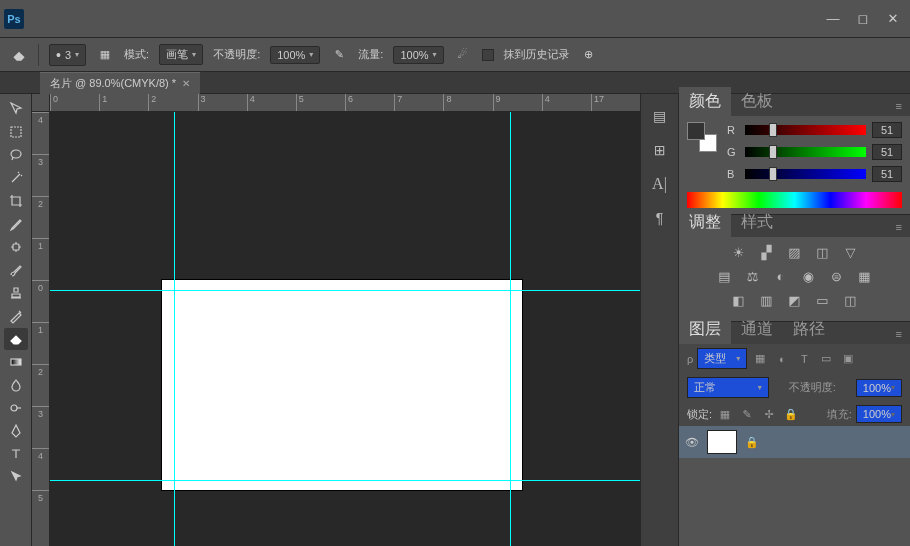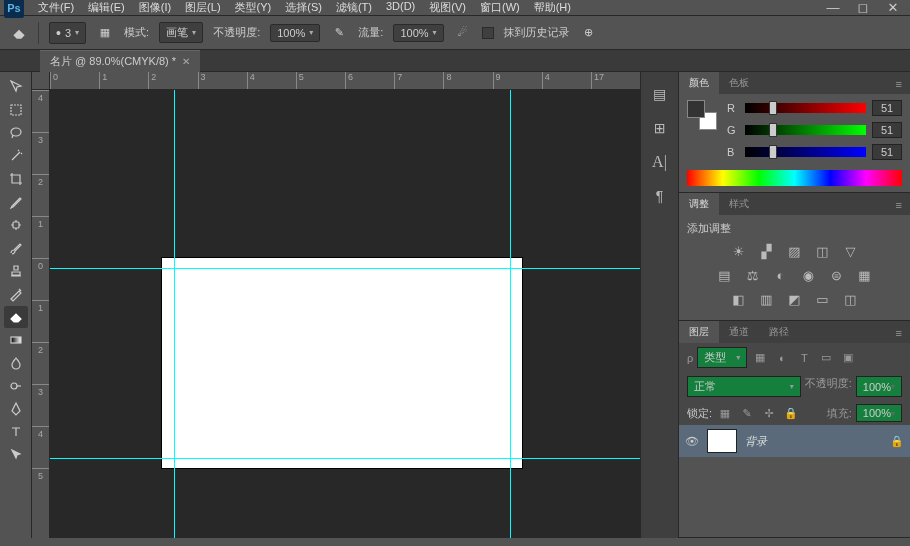--- a/index.html
+++ b/index.html
@@ -1,17 +1,17 @@
 <!DOCTYPE html>
 <html><head>
 <meta charset="utf-8">
 <style>
 *{margin:0;padding:0;box-sizing:border-box;font-family:"Microsoft YaHei",sans-serif;font-size:11px;color:#ccc;user-select:none}
 body{background:#535353;width:910px;height:546px;overflow:hidden;position:relative}
-.titlebar{height:16px;background:#535353;display:flex;align-items:center;padding:0 4px;border-bottom:1px solid #282828}
+.titlebar{height:38px;background:#535353;display:flex;align-items:center;padding:0 4px;border-bottom:1px solid #282828}
 .ps-logo{width:20px;height:20px;background:#0a2d4d;color:#5fb3e8;font-weight:bold;font-size:11px;display:flex;align-items:center;justify-content:center;border-radius:2px;margin-right:8px}
 .menubar{display:flex;gap:2px}
 .menu-item{padding:2px 6px;color:#ddd;cursor:pointer}
 .win-controls{margin-left:auto;display:flex;gap:4px}
 .win-btn{width:26px;height:16px;display:flex;align-items:center;justify-content:center;color:#ccc;cursor:pointer;font-size:13px}
 .optbar{height:34px;background:#535353;display:flex;align-items:center;padding:0 10px;gap:10px;border-bottom:1px solid #282828}
 .opt-sep{width:1px;height:22px;background:#3a3a3a}
 .opt-label{color:#ccc}
 .opt-dd{background:#3f3f3f;border:1px solid #2a2a2a;padding:2px 6px;display:flex;align-items:center;gap:4px;border-radius:2px;cursor:pointer}
 .opt-dd::after{content:"▾";font-size:8px;color:#aaa}
@@ -35,71 +35,58 @@
 .ruler-v .tick{height:42px;border-top:1px solid #888;padding-top:2px;width:100%;text-align:center}
 .canvas-inner{position:absolute;top:18px;left:18px;right:0;bottom:0}
 .artboard{position:absolute;background:#fff;left:112px;top:168px;width:360px;height:210px;box-shadow:0 0 0 1px #000}
 .guide-v{position:absolute;top:0;bottom:0;width:1px;background:#0ff}
 .guide-h{position:absolute;left:0;right:0;height:1px;background:#0ff}
 .panel-dock{width:38px;background:#3f3f3f;border-left:1px solid #282828;display:flex;flex-direction:column;align-items:center;gap:10px;padding-top:10px}
 .dock-icon{width:24px;height:24px;display:flex;align-items:center;justify-content:center;color:#bbb;cursor:pointer;font-size:14px}
 .panels{width:232px;background:#535353;border-left:1px solid #282828;display:flex;flex-direction:column}
 .panel{border-bottom:1px solid #282828}
 .panel-tabs{display:flex;background:#3f3f3f;height:22px;align-items:flex-end}
-.ptab{padding:4px 10px;color:#999;cursor:pointer;font-size:10px}
+.ptab{padding:4px 10px;color:#999;cursor:pointer;font-size:16px}
 .ptab.active{background:#535353;color:#ddd}
 .panel-menu{margin-left:auto;padding:4px 8px;color:#999;cursor:pointer}
 .panel-body{padding:6px 8px}
 .color-row{display:flex;align-items:center;gap:6px;margin-bottom:6px}
 .color-row label{width:12px;color:#ccc}
 .slider-track{flex:1;height:10px;position:relative;cursor:pointer}
 .slider-r{background:linear-gradient(90deg,#000,#f00)}
 .slider-g{background:linear-gradient(90deg,#000,#0f0)}
 .slider-b{background:linear-gradient(90deg,#000,#00f)}
 .slider-knob{position:absolute;top:-2px;width:8px;height:14px;background:#ccc;border:1px solid #333;left:20%}
 .color-val{width:30px;background:#3a3a3a;border:1px solid #222;text-align:center;padding:1px 0}
 .swatch-fg{position:relative;width:30px;height:30px;margin-right:4px}
 .sw{position:absolute;width:18px;height:18px;border:1px solid #888}
 .sw.fg{background:#333;top:0;left:0;z-index:2}
 .sw.bg{background:#fff;bottom:0;right:0}
 .spectrum{height:16px;background:linear-gradient(90deg,red,yellow,lime,cyan,blue,magenta,red);margin-top:4px;cursor:crosshair}
 .adj-title{color:#ccc;margin-bottom:6px}
 .adj-row{display:flex;justify-content:center;gap:8px;margin-bottom:6px}
 .adj-ic{width:20px;height:18px;display:flex;align-items:center;justify-content:center;color:#bbb;cursor:pointer;font-size:13px}
-.layer-opts{display:flex;gap:4px;padding:4px 8px;background:#474747}
-.layer-dd{background:#15803d;border:1px solid #222;padding:2px 6px;flex:1;cursor:pointer;display:flex;align-items:center;color:#999}
+.layer-opts{display:flex;align-items:center;gap:20px;padding:4px 8px;background:#474747}
+.layer-dd{background:#1d4ed8;border:1px solid #222;padding:2px 6px;flex:1;cursor:pointer;display:flex;align-items:center;color:#999}
 .layer-dd::after{content:"▾";margin-left:auto;font-size:8px}
 .layer-filter{display:flex;gap:4px;padding:4px 8px;align-items:center;background:#474747}
 .lf-ic{width:18px;height:16px;display:flex;align-items:center;justify-content:center;color:#999;cursor:pointer;font-size:11px}
 .lock-row{display:flex;align-items:center;gap:4px;padding:3px 8px;color:#999;background:#474747}
 .layer-list{background:#3f3f3f}
 .layer-item{display:flex;align-items:center;padding:4px 6px;background:#5a6a7a;gap:8px;cursor:pointer}
 .layer-eye{width:14px;color:#ccc;cursor:pointer}
 .layer-thumb{width:30px;height:24px;background:#fff;border:1px solid #222}
 .layer-name{flex:1;font-style:italic;color:#ddd}
 .layer-lock{color:#ccc}
 </style>
 </head>
 <body>
 
 <div class="titlebar">
   <div class="ps-logo">Ps</div>
-  <div class="menubar">
-    <span class="menu-item">文件(F)</span>
-    <span class="menu-item">编辑(E)</span>
-    <span class="menu-item">图像(I)</span>
-    <span class="menu-item">图层(L)</span>
-    <span class="menu-item">类型(Y)</span>
-    <span class="menu-item">选择(S)</span>
-    <span class="menu-item">滤镜(T)</span>
-    <span class="menu-item">3D(D)</span>
-    <span class="menu-item">视图(V)</span>
-    <span class="menu-item">窗口(W)</span>
-    <span class="menu-item">帮助(H)</span>
-  </div>
   <div class="win-controls">
     <div class="win-btn">―</div>
     <div class="win-btn">◻</div>
     <div class="win-btn">✕</div>
   </div>
 </div>
 
 <div class="optbar">
   <div class="opt-icon">
       <svg viewBox="0 0 16 16">
@@ -321,21 +308,20 @@
       </div>
     </div>
 
     <div class="panel">
       <div class="panel-tabs">
         <div class="ptab active">调整</div>
         <div class="ptab">样式</div>
         <div class="panel-menu">≡</div>
       </div>
       <div class="panel-body">
-        <div class="adj-title">添加调整</div>
         <div class="adj-row">
           <div class="adj-ic">☀</div>
           <div class="adj-ic">▞</div>
           <div class="adj-ic">▨</div>
           <div class="adj-ic">◫</div>
           <div class="adj-ic">▽</div>
         </div>
         <div class="adj-row">
           <div class="adj-ic">▤</div>
           <div class="adj-ic">⚖</div>
@@ -389,19 +375,18 @@
         <span class="lf-ic">🔒</span>
         <span style="margin-left:auto;color:#999">填充:</span>
         <div class="layer-dd" style="flex:0 0 46px;color:#666">
             <span>100%</span>
           </div>
       </div>
       <div class="layer-list">
         <div class="layer-item">
           <span class="layer-eye">👁</span>
           <div class="layer-thumb"></div>
-          <span class="layer-name">背录</span>
           <span class="layer-lock">🔒</span>
         </div>
       </div>
     </div>
   </div>
 </div>
 
 </body></html>

